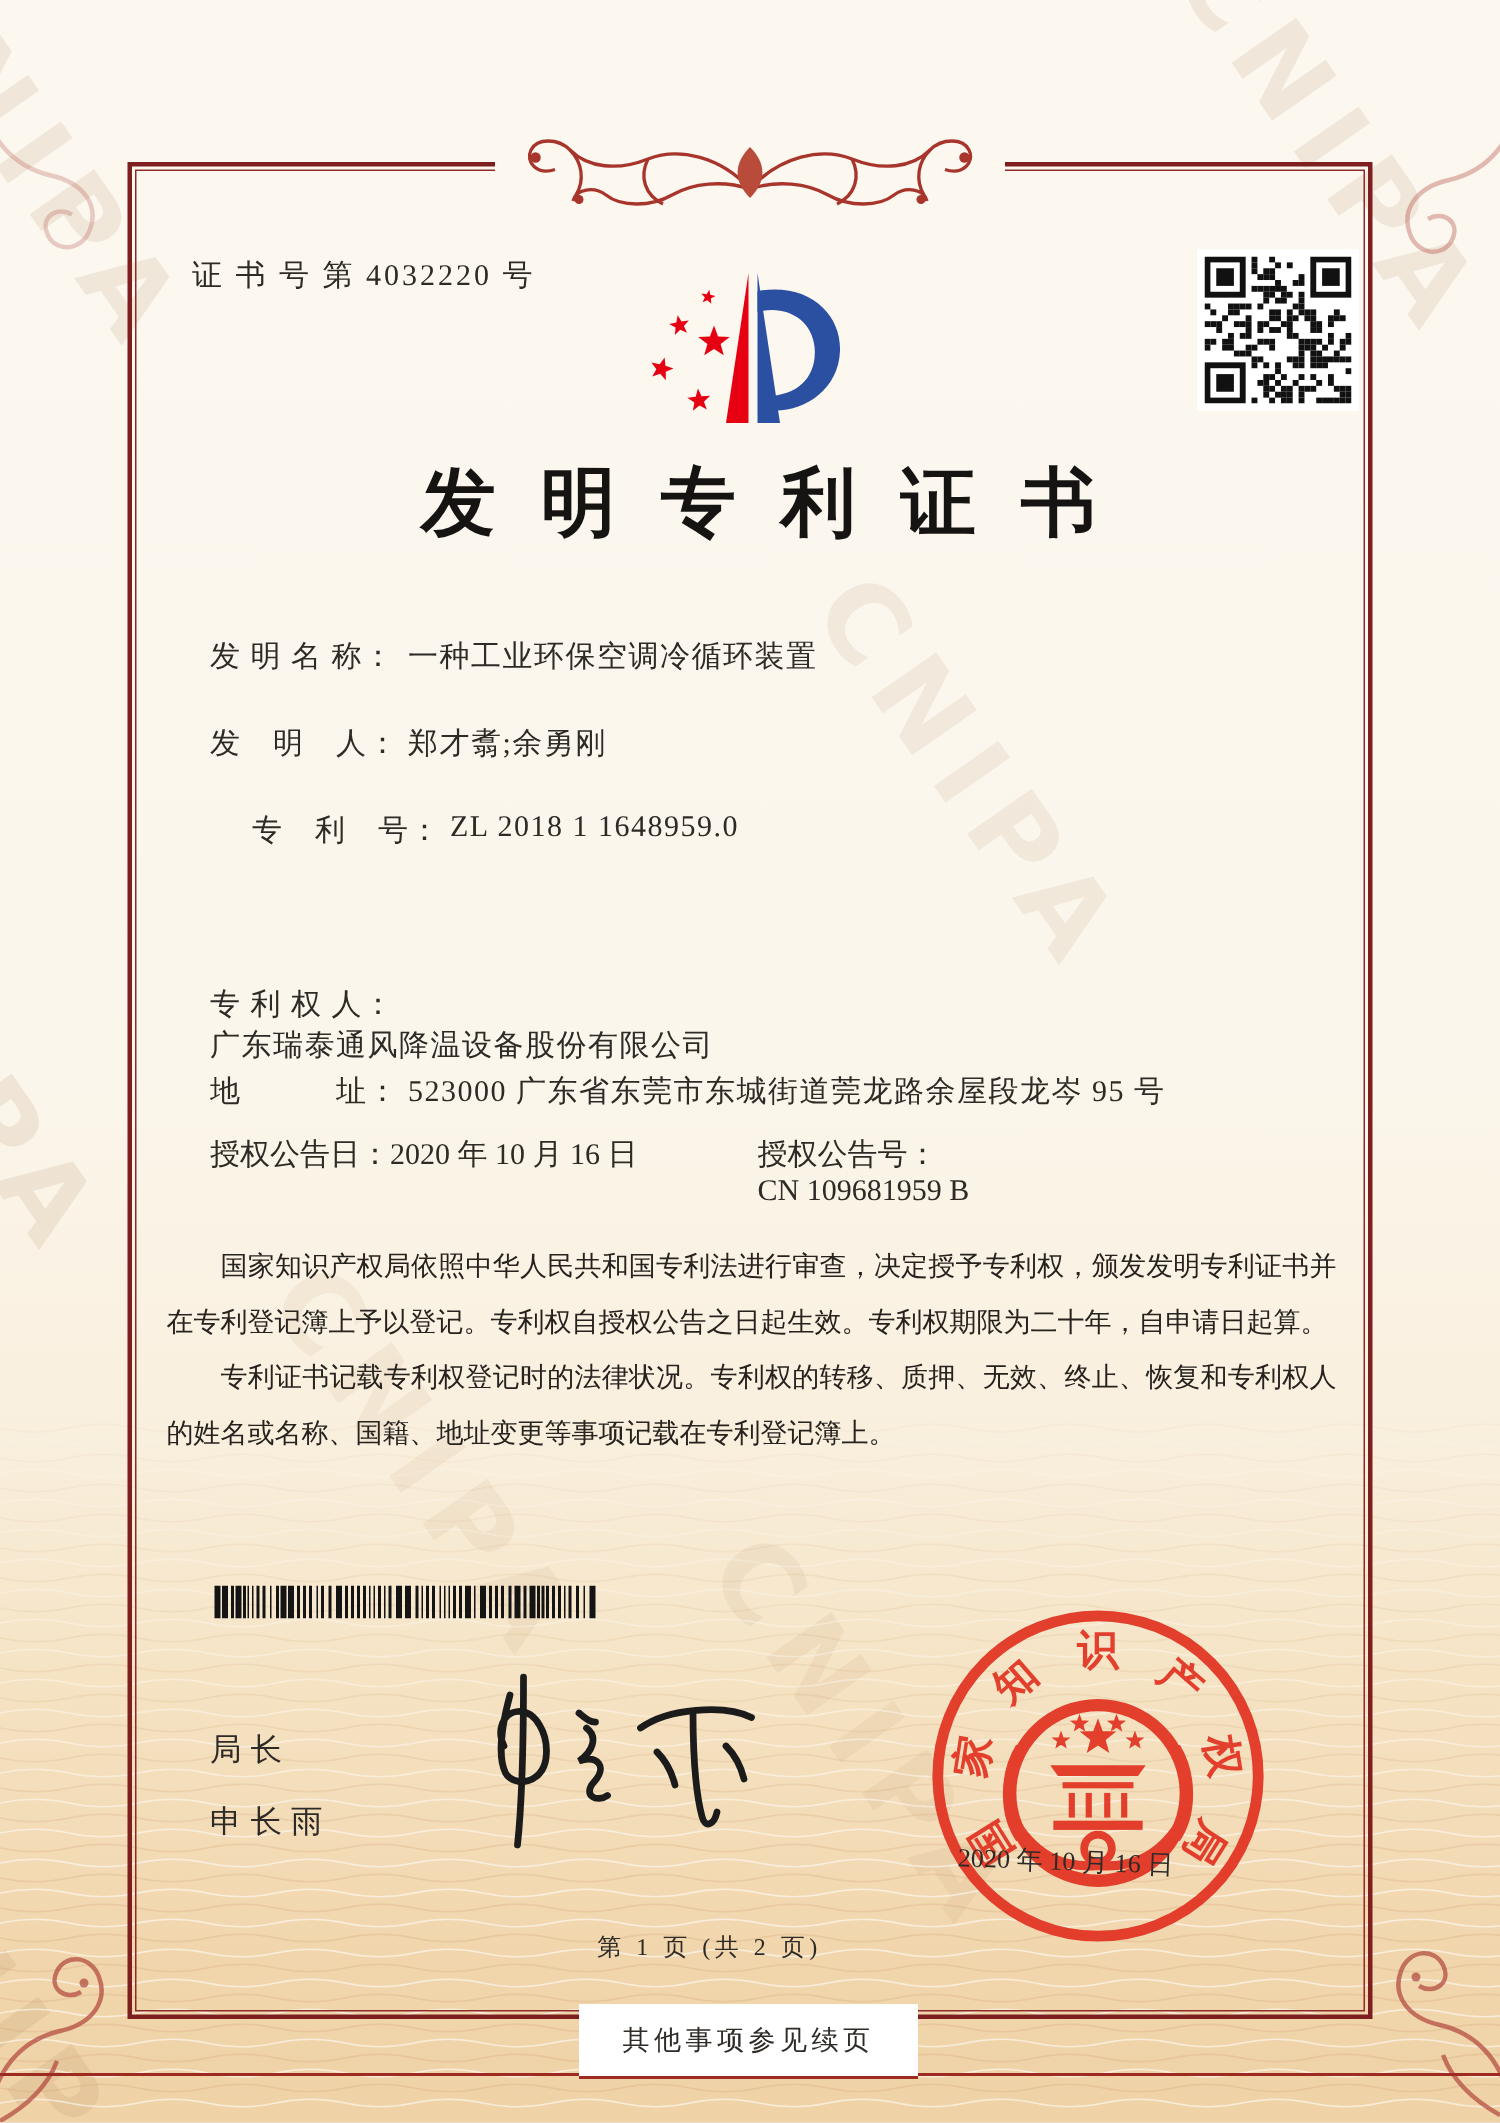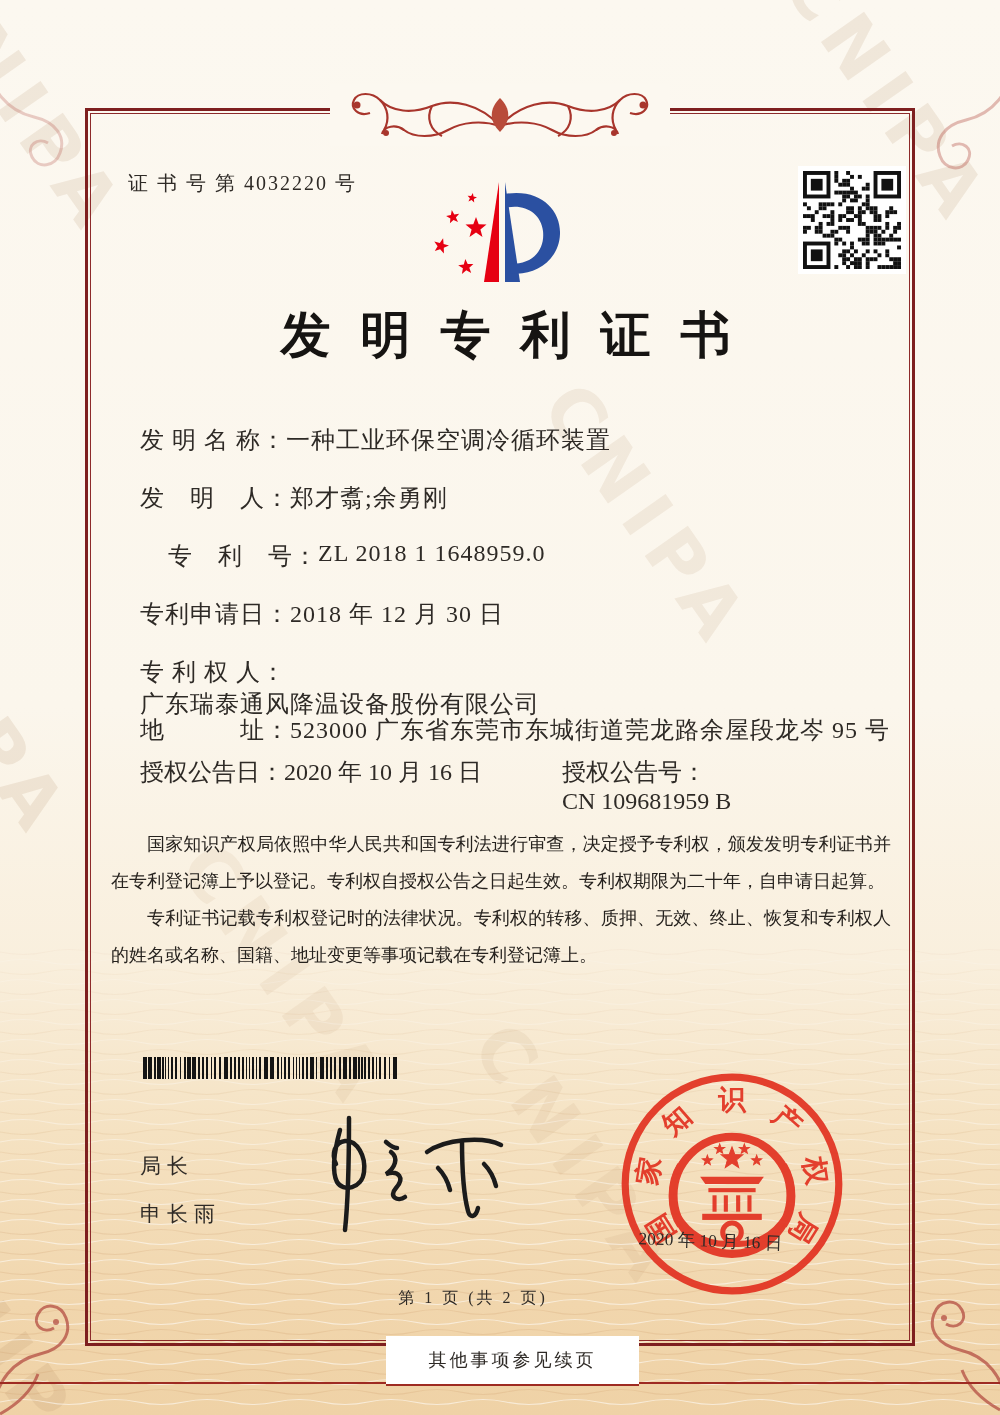--- a/index.html
+++ b/index.html
@@ -17,36 +17,36 @@
   .ornament-top{position:absolute;left:330px;top:84px;width:340px;height:62px;z-index:2;
                 background:#fcf8f0;display:flex;align-items:center;justify-content:center;}
   .corner{position:absolute;z-index:0;opacity:.7;}
   .cert-no{position:absolute;left:128px;top:170px;font-size:20px;letter-spacing:2px;z-index:3;}
   .qr{position:absolute;left:798px;top:166px;width:108px;height:108px;background:#fff;
       padding:5px;box-sizing:border-box;z-index:3;}
   .logo{position:absolute;left:420px;top:170px;width:160px;height:130px;z-index:3;}
   .title{position:absolute;left:0;top:302px;width:100%;text-align:center;font-size:50px;
          font-weight:700;letter-spacing:30px;padding-left:41px;box-sizing:border-box;
          color:#161412;z-index:3;}
-  .row{position:absolute;left:140px;font-size:24px;z-index:3;white-space:nowrap;display:flex;}
+  .row{position:absolute;left:140px;font-size:20px;z-index:3;white-space:nowrap;display:flex;}
   .row .lbl{display:inline-block;min-width:132px;letter-spacing:1px;}
   .row .val{letter-spacing:1px;}
   .grant-group{display:flex;}
   .paras{position:absolute;left:111px;top:826px;width:780px;font-size:18px;line-height:37px;
          text-align:justify;z-index:3;color:#26221e;}
   .paras p{margin:0;text-indent:2em;}
   .barcode{position:absolute;left:141px;top:1057px;z-index:3;}
   .signer{position:absolute;left:140px;top:1142px;font-size:21px;line-height:48px;
           letter-spacing:6px;z-index:3;}
   .signature{position:absolute;left:285px;top:1110px;z-index:3;}
   .seal{position:absolute;left:618px;top:1070px;width:228px;height:228px;z-index:4;opacity:.93;}
   .page-num{position:absolute;left:0;top:1288px;width:946px;text-align:center;font-size:16px;
             letter-spacing:3px;z-index:3;}
   .redline{position:absolute;left:0;top:1382px;width:1000px;height:2px;background:#9e2b22;z-index:2;}
-  .note-tab{position:absolute;left:386px;top:1336px;width:253px;height:48px;background:#ffffff;
+  .note-tab{position:absolute;left:386px;top:1336px;width:226px;height:48px;background:#ffffff;
             border-bottom:2px solid #9e2b22;z-index:5;display:flex;align-items:center;
             justify-content:center;font-size:18px;letter-spacing:3px;}
   .waves{position:absolute;left:0;top:946px;z-index:0;pointer-events:none;}
 </style>
 </head>
 <body>
 
 <div class="page">
 
   <div class="wm" style="left:-30px;top:-45px;">CNIPA</div>
@@ -366,24 +366,20 @@
     <span class="val">一种工业环保空调冷循环装置</span>
   </div>
   <div class="row" style="top:482px;">
     <span class="lbl">发　明　人：</span>
     <span class="val">郑才翥;余勇刚</span>
   </div>
   <div class="row" style="top:540px;margin-left:28px;">
     <span class="lbl">专　利　号：</span>
     <span class="val">ZL 2018 1 1648959.0</span>
   </div>
-  <div class="row" style="top:598px;">
-    <span class="lbl">专利申请日：</span>
-    <span class="val">2018 年 12 月 30 日</span>
-  </div>
   <div class="row" style="top:656px;flex-direction:column;">
     <span class="lbl">专 利 权 人：</span>
     <span class="val">广东瑞泰通风降温设备股份有限公司</span>
   </div>
   <div class="row" style="top:714px;">
     <span class="lbl">地　　　址：</span>
     <span class="val">523000 广东省东莞市东城街道莞龙路余屋段龙岑 95 号</span>
   </div>
   <div class="row" style="top:756px;">
     <span class="grant-group">

